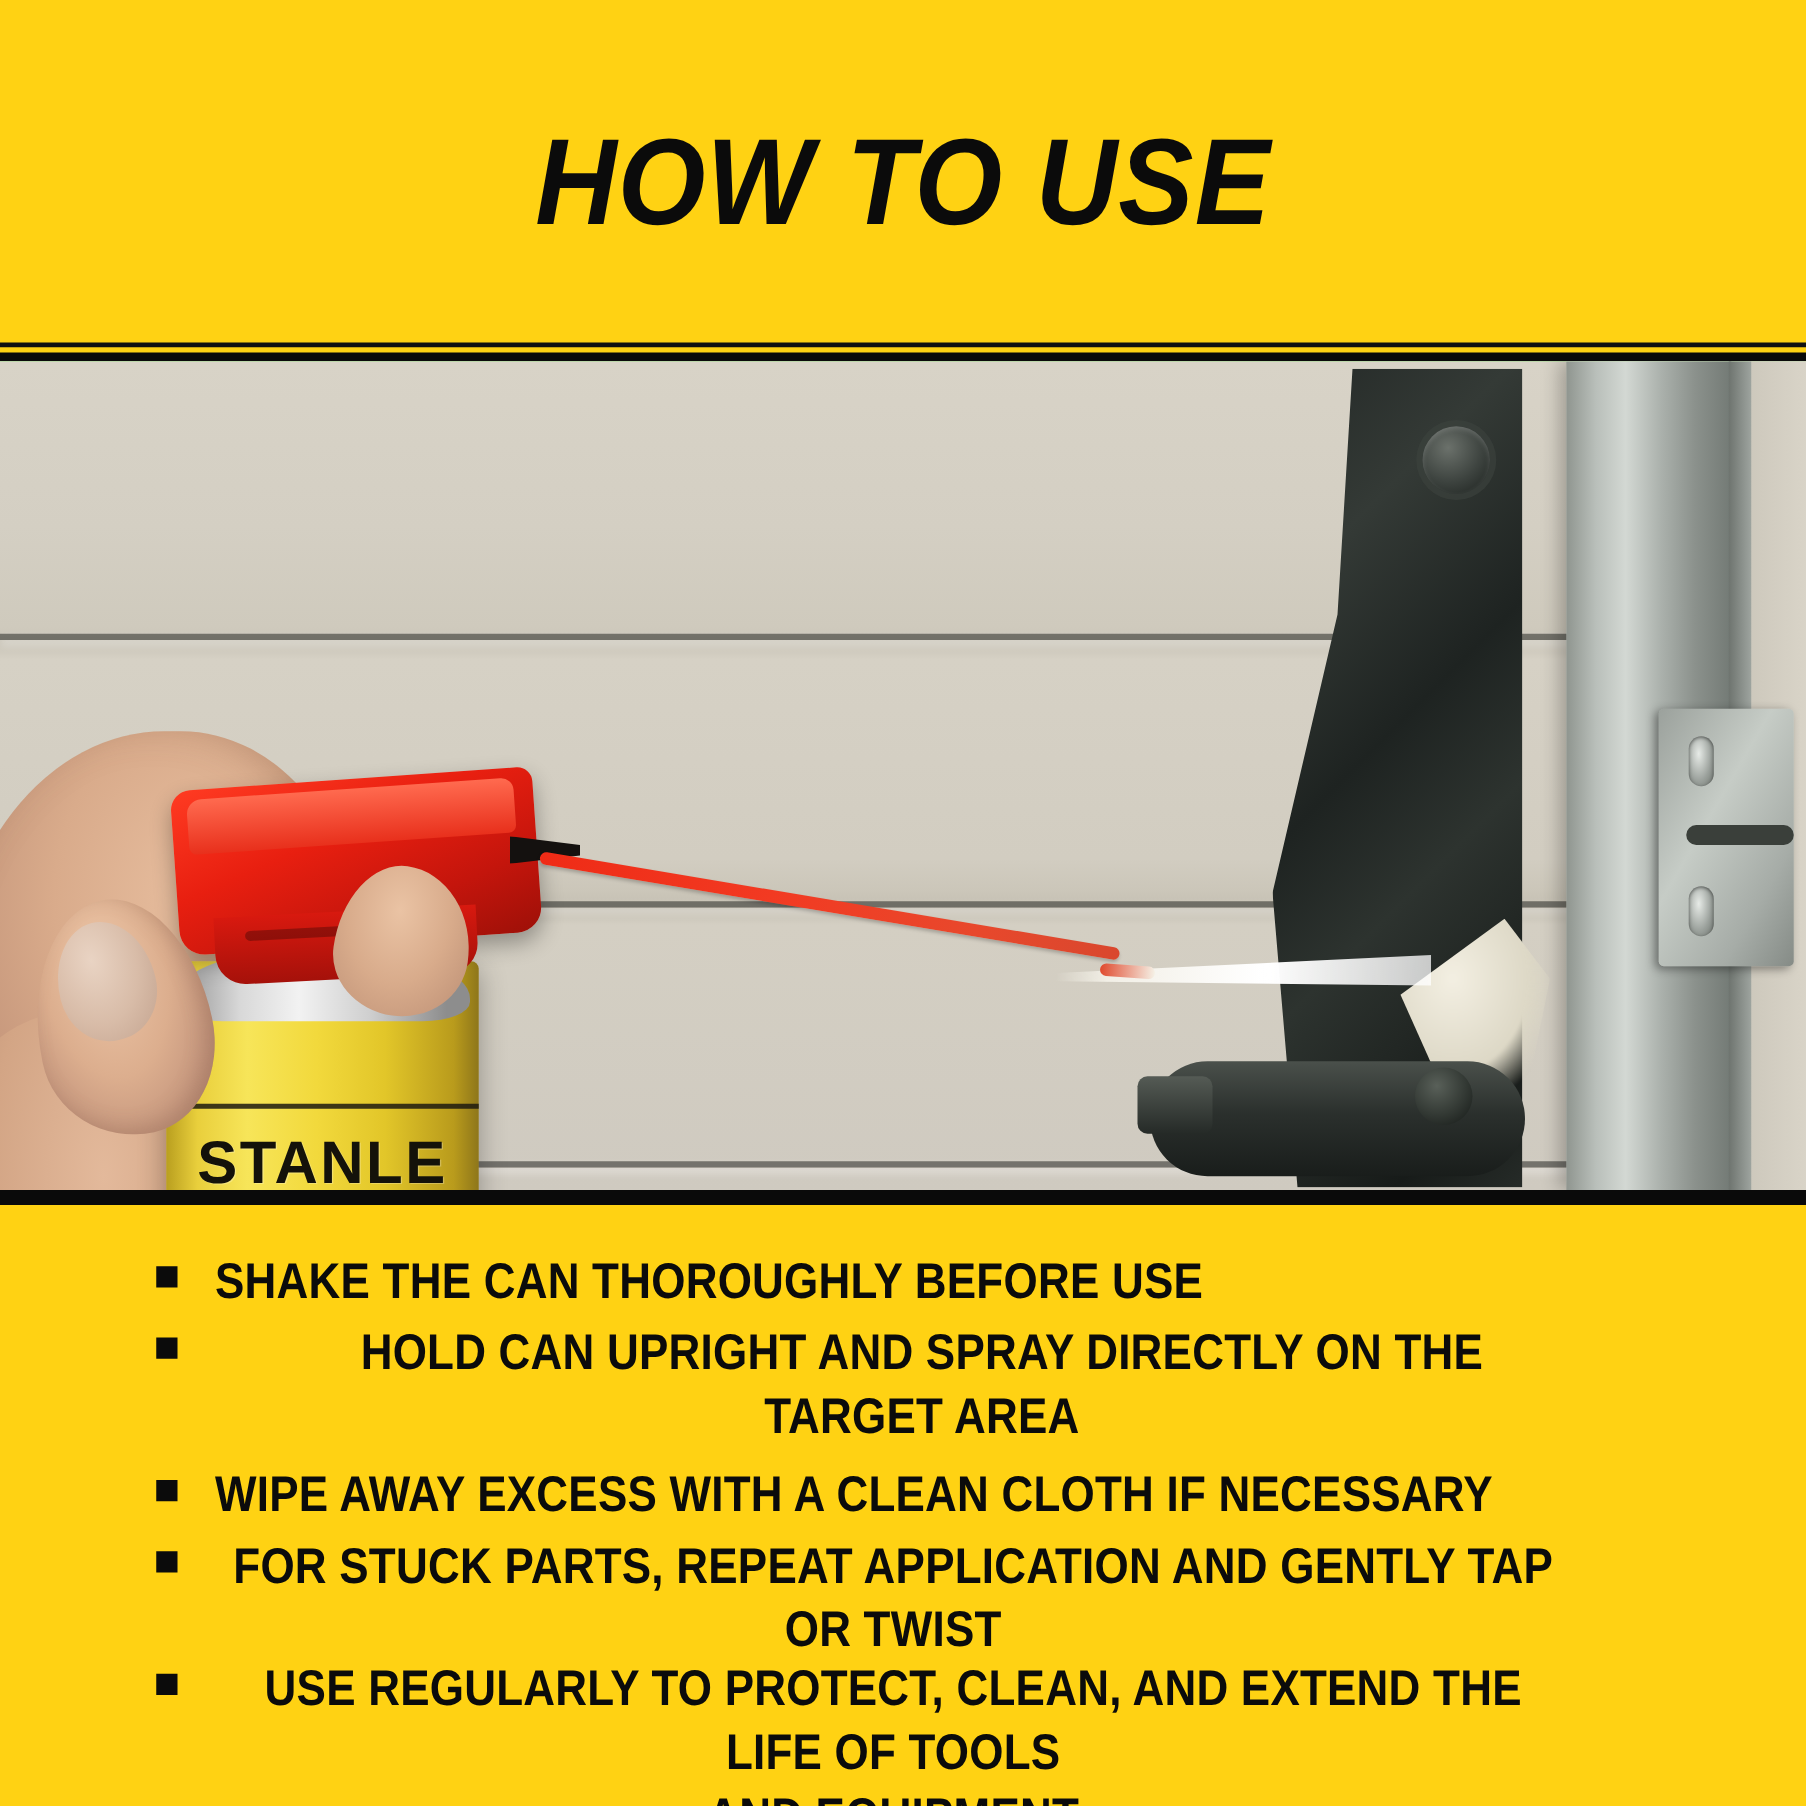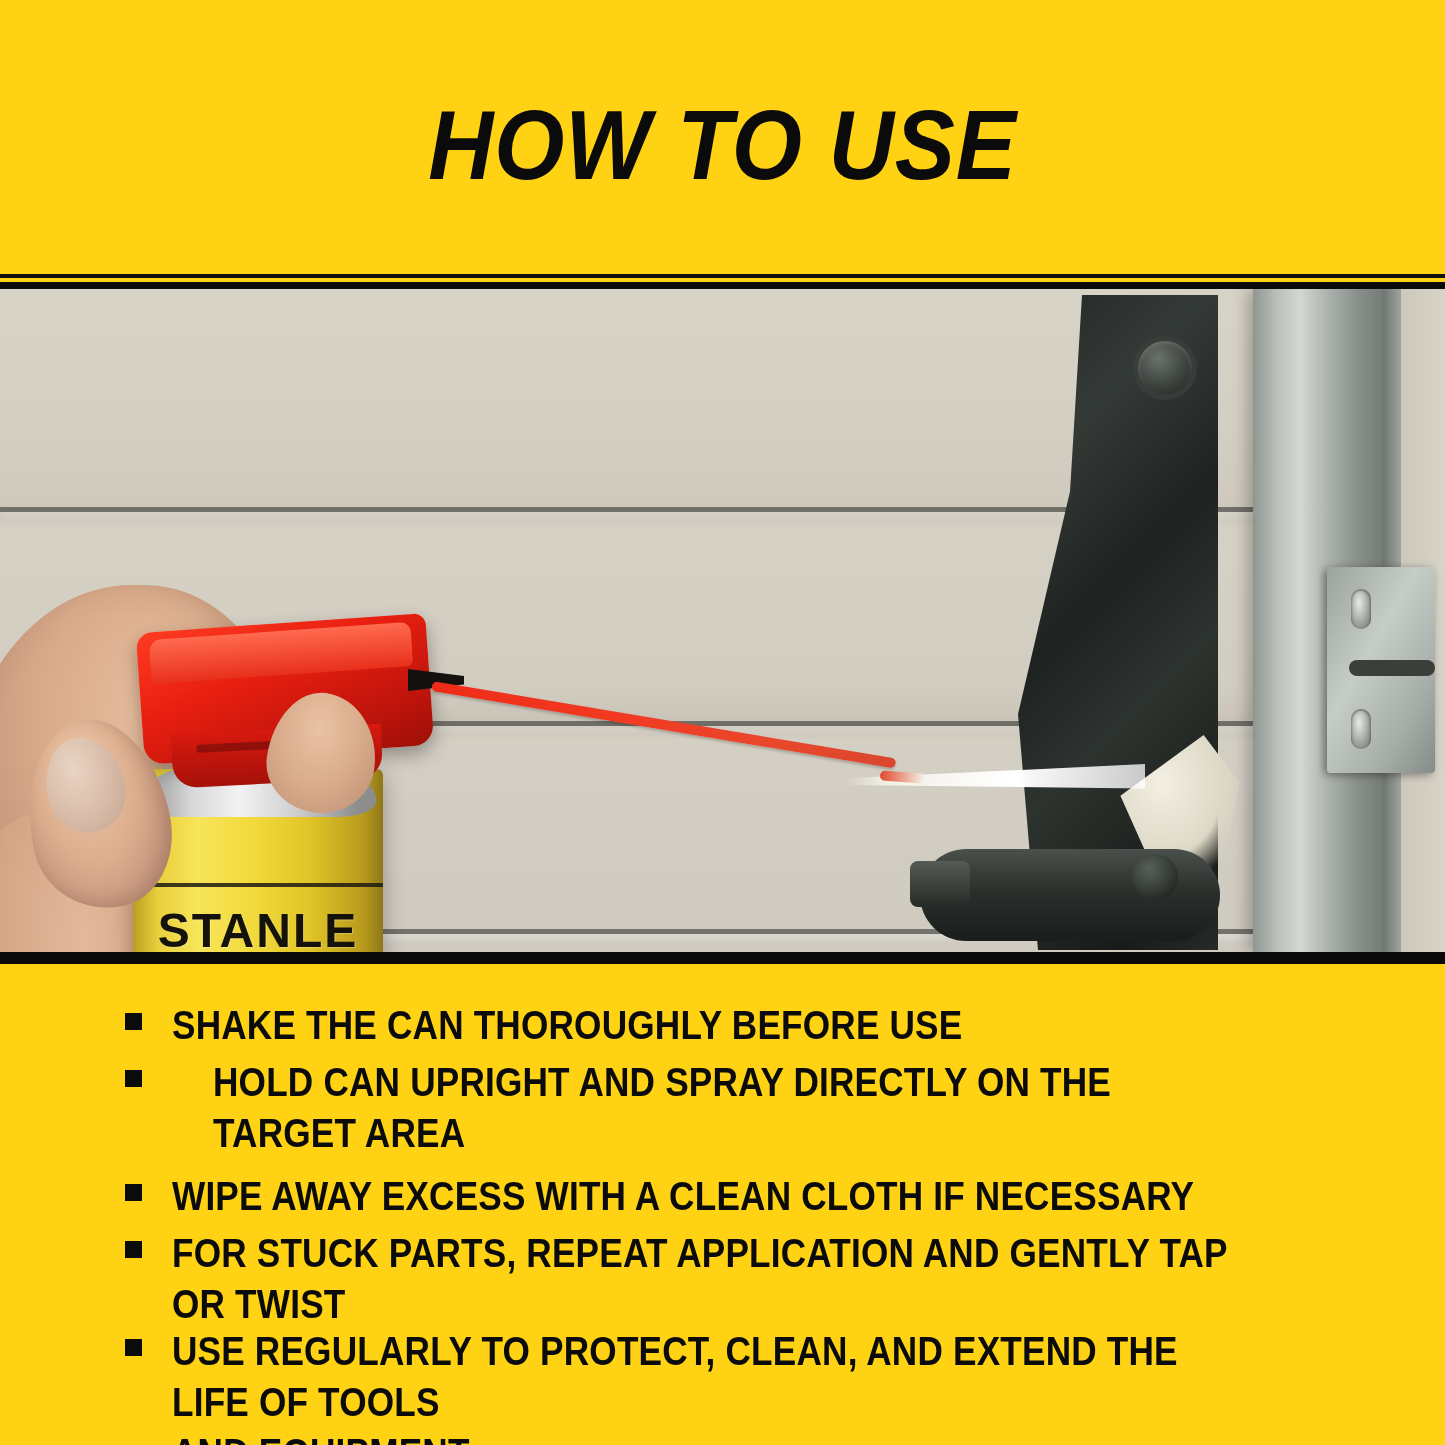--- a/index.html
+++ b/index.html
@@ -356,20 +356,21 @@
     transform: rotate(-3deg);
   }
 
   
   .instructions {
     position: absolute;
     left: 0; top: 964px;
     width: 1445px;
     height: 481px;
     background: #FFD213;
+    text-align: center;
   }
   .bullet-row {
     position: absolute;
     left: 125px;
     width: 1280px;
     display: flex;
     align-items: flex-start;
   }
   .bullet-marker {
     flex: 0 0 auto;

